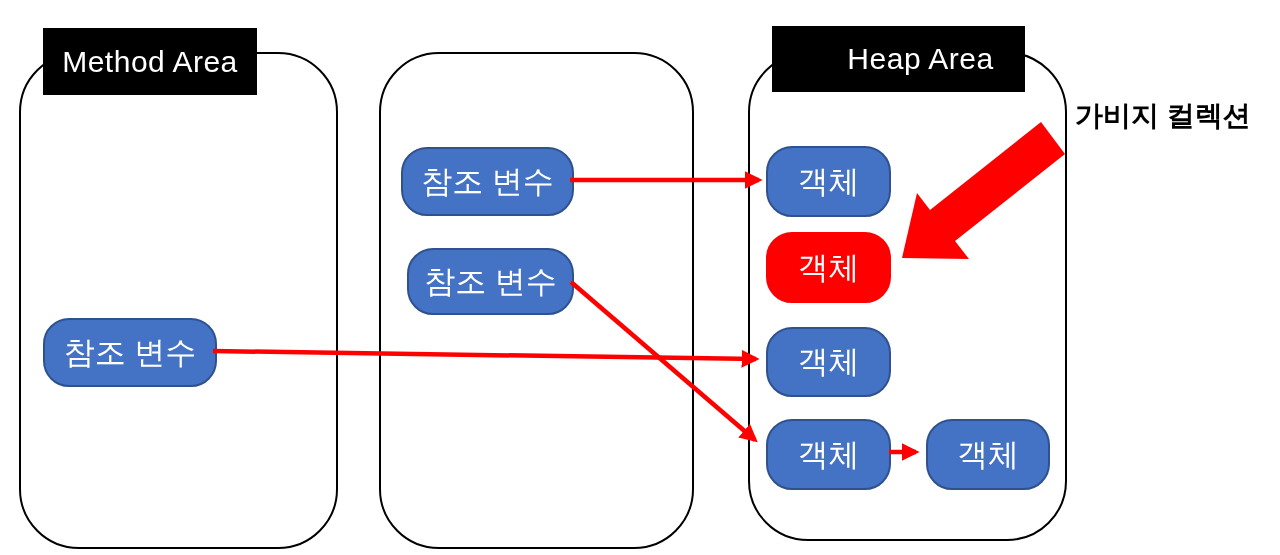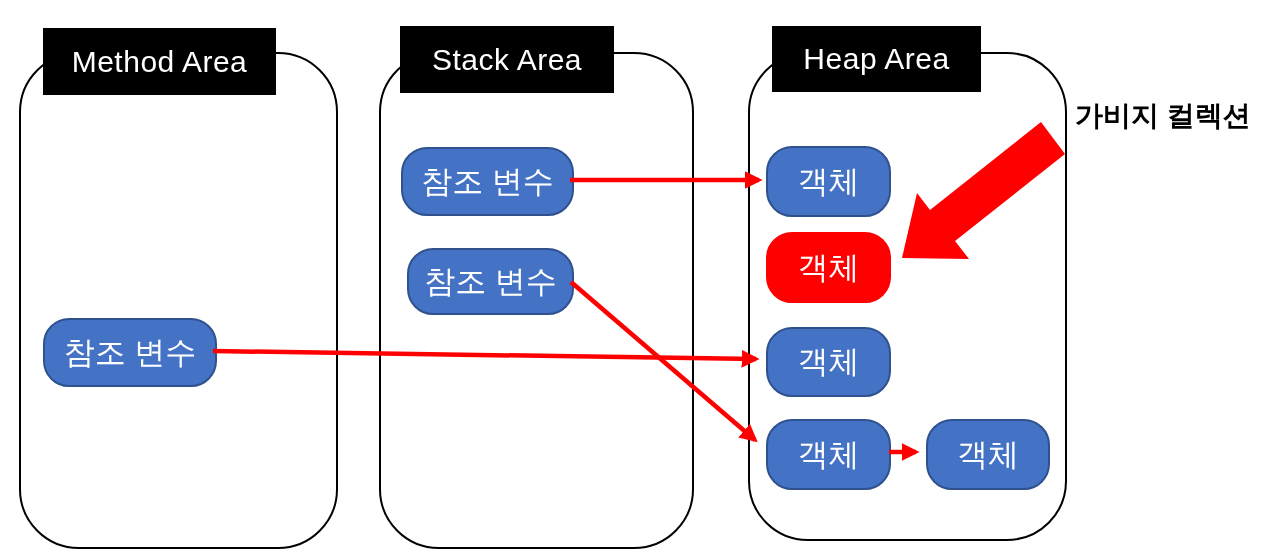--- a/index.html
+++ b/index.html
@@ -30,23 +30,23 @@
   .area-label {
     position: absolute;
     background: #000000;
     color: #ffffff;
     display: flex;
     align-items: center;
     justify-content: center;
     font-size: 30px;
     letter-spacing: 0.5px;
   }
-  #label-method { left: 43px;  top: 28px; width: 233px; height: 67px; }
+  #label-method { left: 43px;  top: 28px; width: 214px; height: 67px; }
   #label-stack  { left: 400px; top: 26px; width: 214px; height: 67px; }
-  #label-heap   { left: 772px; top: 26px; width: 209px; height: 66px; }
+  #label-heap   { left: 772px; top: 26px; width: 209px; height: 66px; padding-left: 44px; }
 
   
   .node {
     position: absolute;
     display: flex;
     align-items: center;
     justify-content: center;
     color: #ffffff;
     font-size: 31px;
     border-radius: 26px;
@@ -93,21 +93,20 @@
 </head>
 <body>
 
 <div id="canvas">
 
   <div class="area" id="area-method"></div>
   <div class="area" id="area-stack"></div>
   <div class="area" id="area-heap"></div>
 
   <div class="area-label" id="label-method">Method Area</div>
-  <div class="area-label" id="label-stack">Stack Area</div>
   <div class="area-label" id="label-heap">Heap Area</div>
 
   <div class="node blue" id="ref-method">참조 변수</div>
   <div class="node blue" id="ref-stack-1">참조 변수</div>
   <div class="node blue" id="ref-stack-2">참조 변수</div>
 
   <div class="node blue" id="obj-1">객체</div>
   <div class="node red" id="obj-2">객체</div>
   <div class="node blue" id="obj-3">객체</div>
   <div class="node blue" id="obj-4">객체</div>

